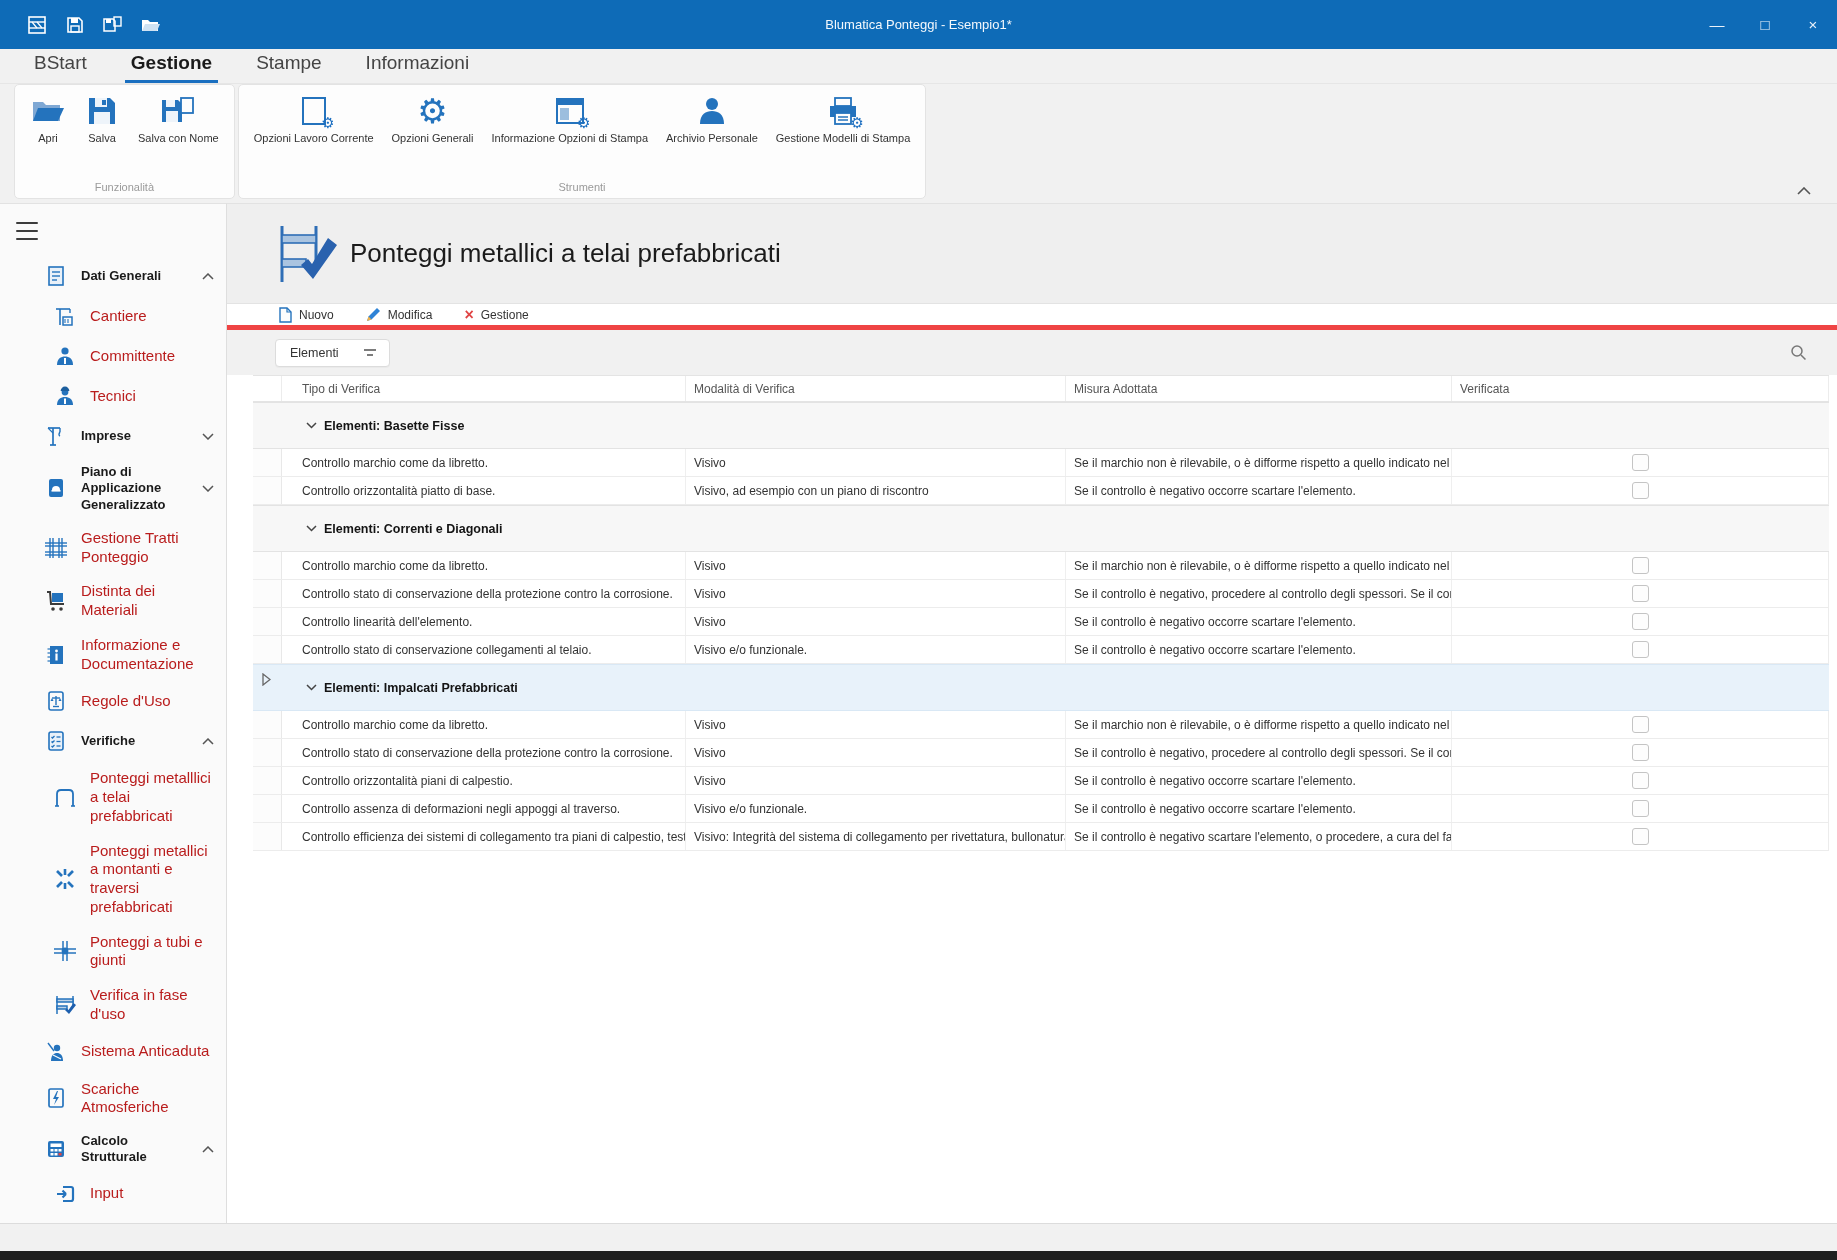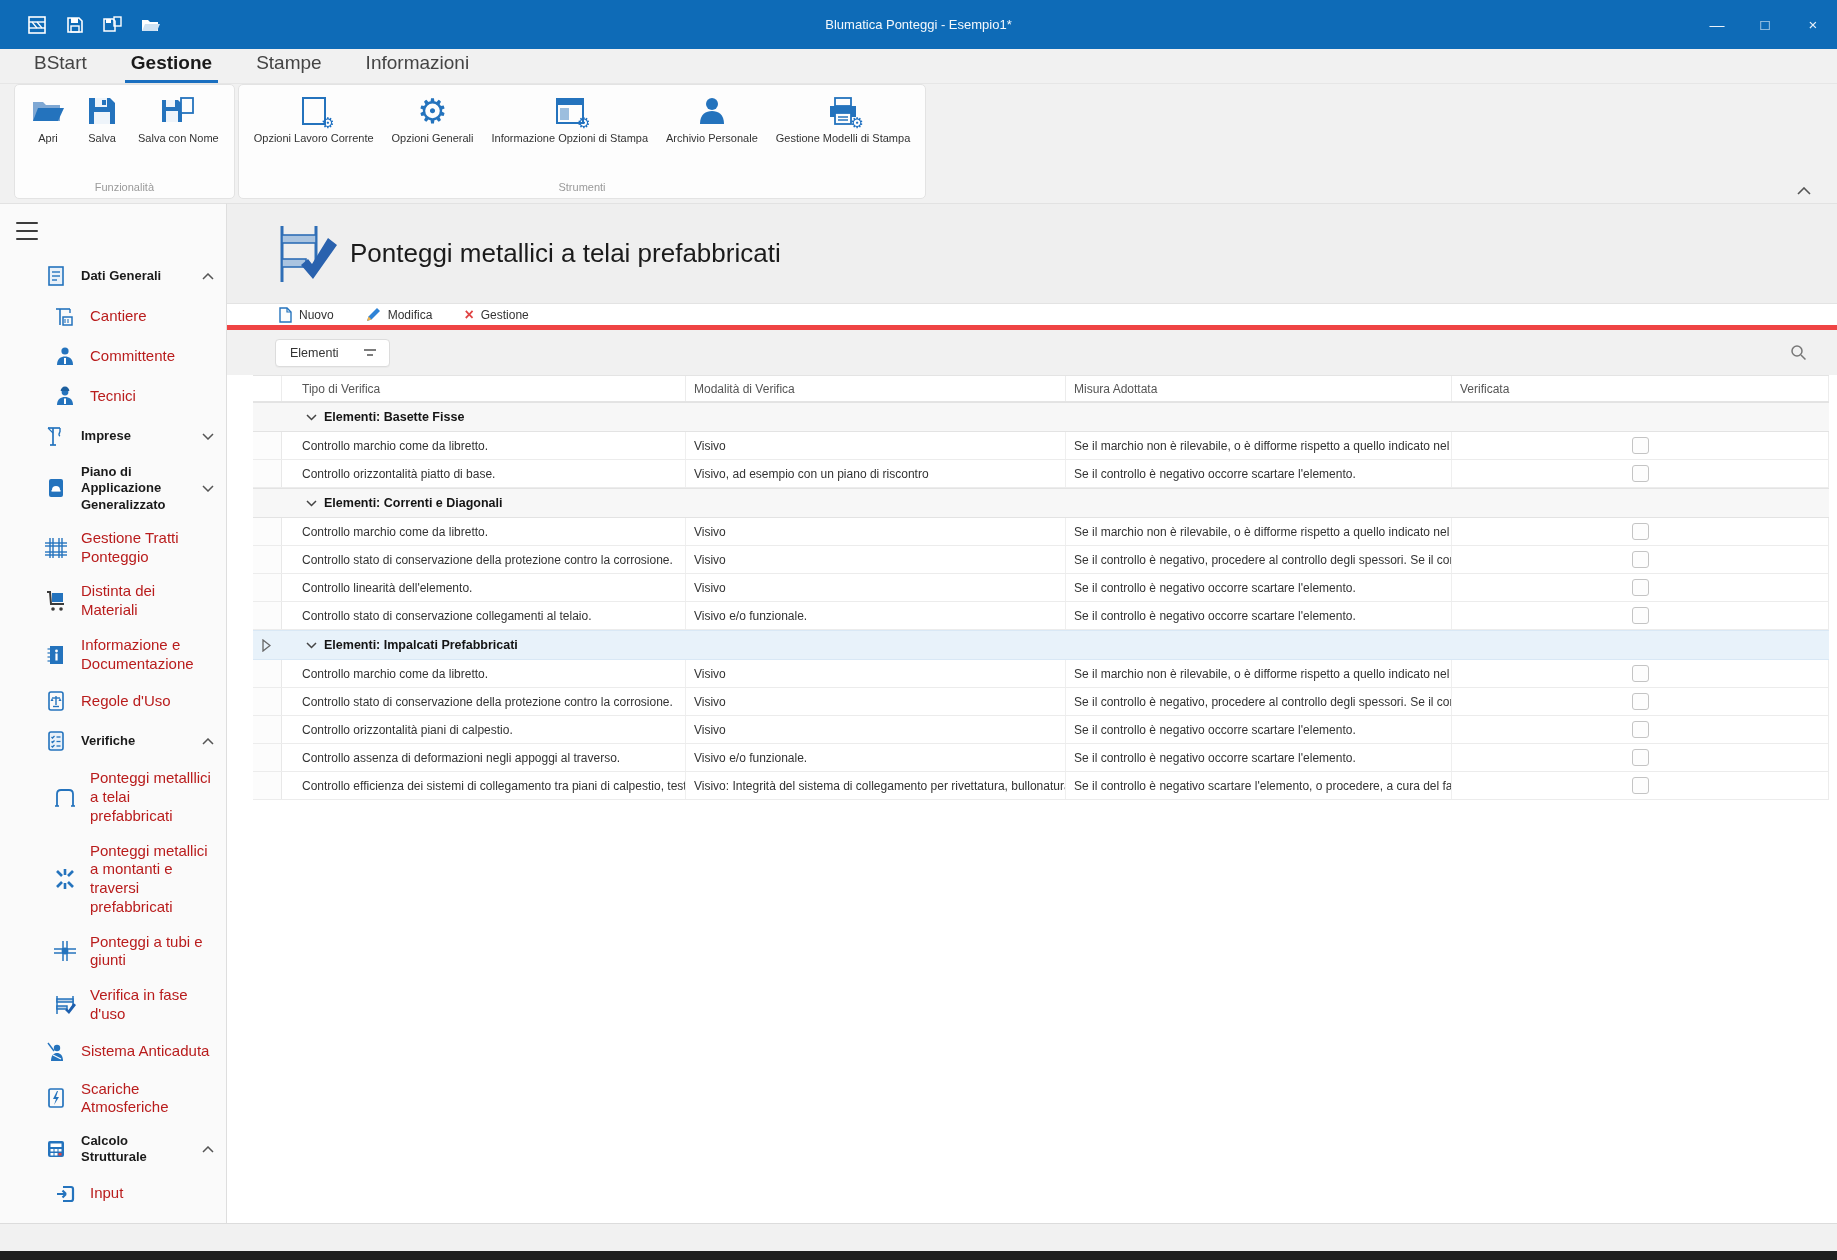--- a/index.html
+++ b/index.html
@@ -64,21 +64,21 @@
   .ghead .cell { height:100%; display:flex; align-items:center; border-right:1px solid #ececec; cursor:pointer; }
   .ghead .cell:first-child { border-right:1px solid #ececec; cursor:default; }
   .cell { overflow:hidden; white-space:nowrap; text-overflow:ellipsis; }
   .cell.tipo { padding-left:20px; }
   .cell.mod, .cell.mis, .cell.ver { padding-left:8px; }
   .drow { height:28px; border-bottom:1px solid #ececec; background:#fff; cursor:pointer; }
   .drow .cell { height:100%; display:flex; align-items:center; border-right:1px solid #efefef; color:#333; }
   .drow .cell.sel { border-right:1px solid #e8e8e8; background:#fcfcfc; }
   .drow .cell.ver { border-right:1px solid #ececec; justify-content:center; padding-left:0; }
   .checkbox { width:17px; height:17px; border:1px solid #c4c4c4; border-radius:3px; background:#fdfdfd; cursor:pointer; }
-  .gprow { height:30px; background:#f7f7f7; border-top:1px solid #e3e3e3; border-bottom:1px solid #e3e3e3; display:flex; align-items:center; padding-left:53px; gap:7px; position:relative; cursor:pointer; }
+  .gprow { height:47px; background:#f7f7f7; border-top:1px solid #e3e3e3; border-bottom:1px solid #e3e3e3; display:flex; align-items:center; padding-left:53px; gap:7px; position:relative; cursor:pointer; }
   .gprow .glabel { font-weight:bold; color:#141414; font-size:12.5px; }
   .gprow.hl { background:#e8f2fa; border-top:1px solid #d9e8f5; border-bottom:1px solid #d9e8f5; }
   .rowmarker { position:absolute; left:9px; top:8px; }
 
   .main-rest { flex:1; background:#fff; }
 
   
   .statusbar { height:28px; background:#f1f1f1; border-top:1px solid #dcdcdc; flex:0 0 auto; }
   .dark-strip { height:9px; background:#1f1f1f; flex:0 0 auto; }
 

